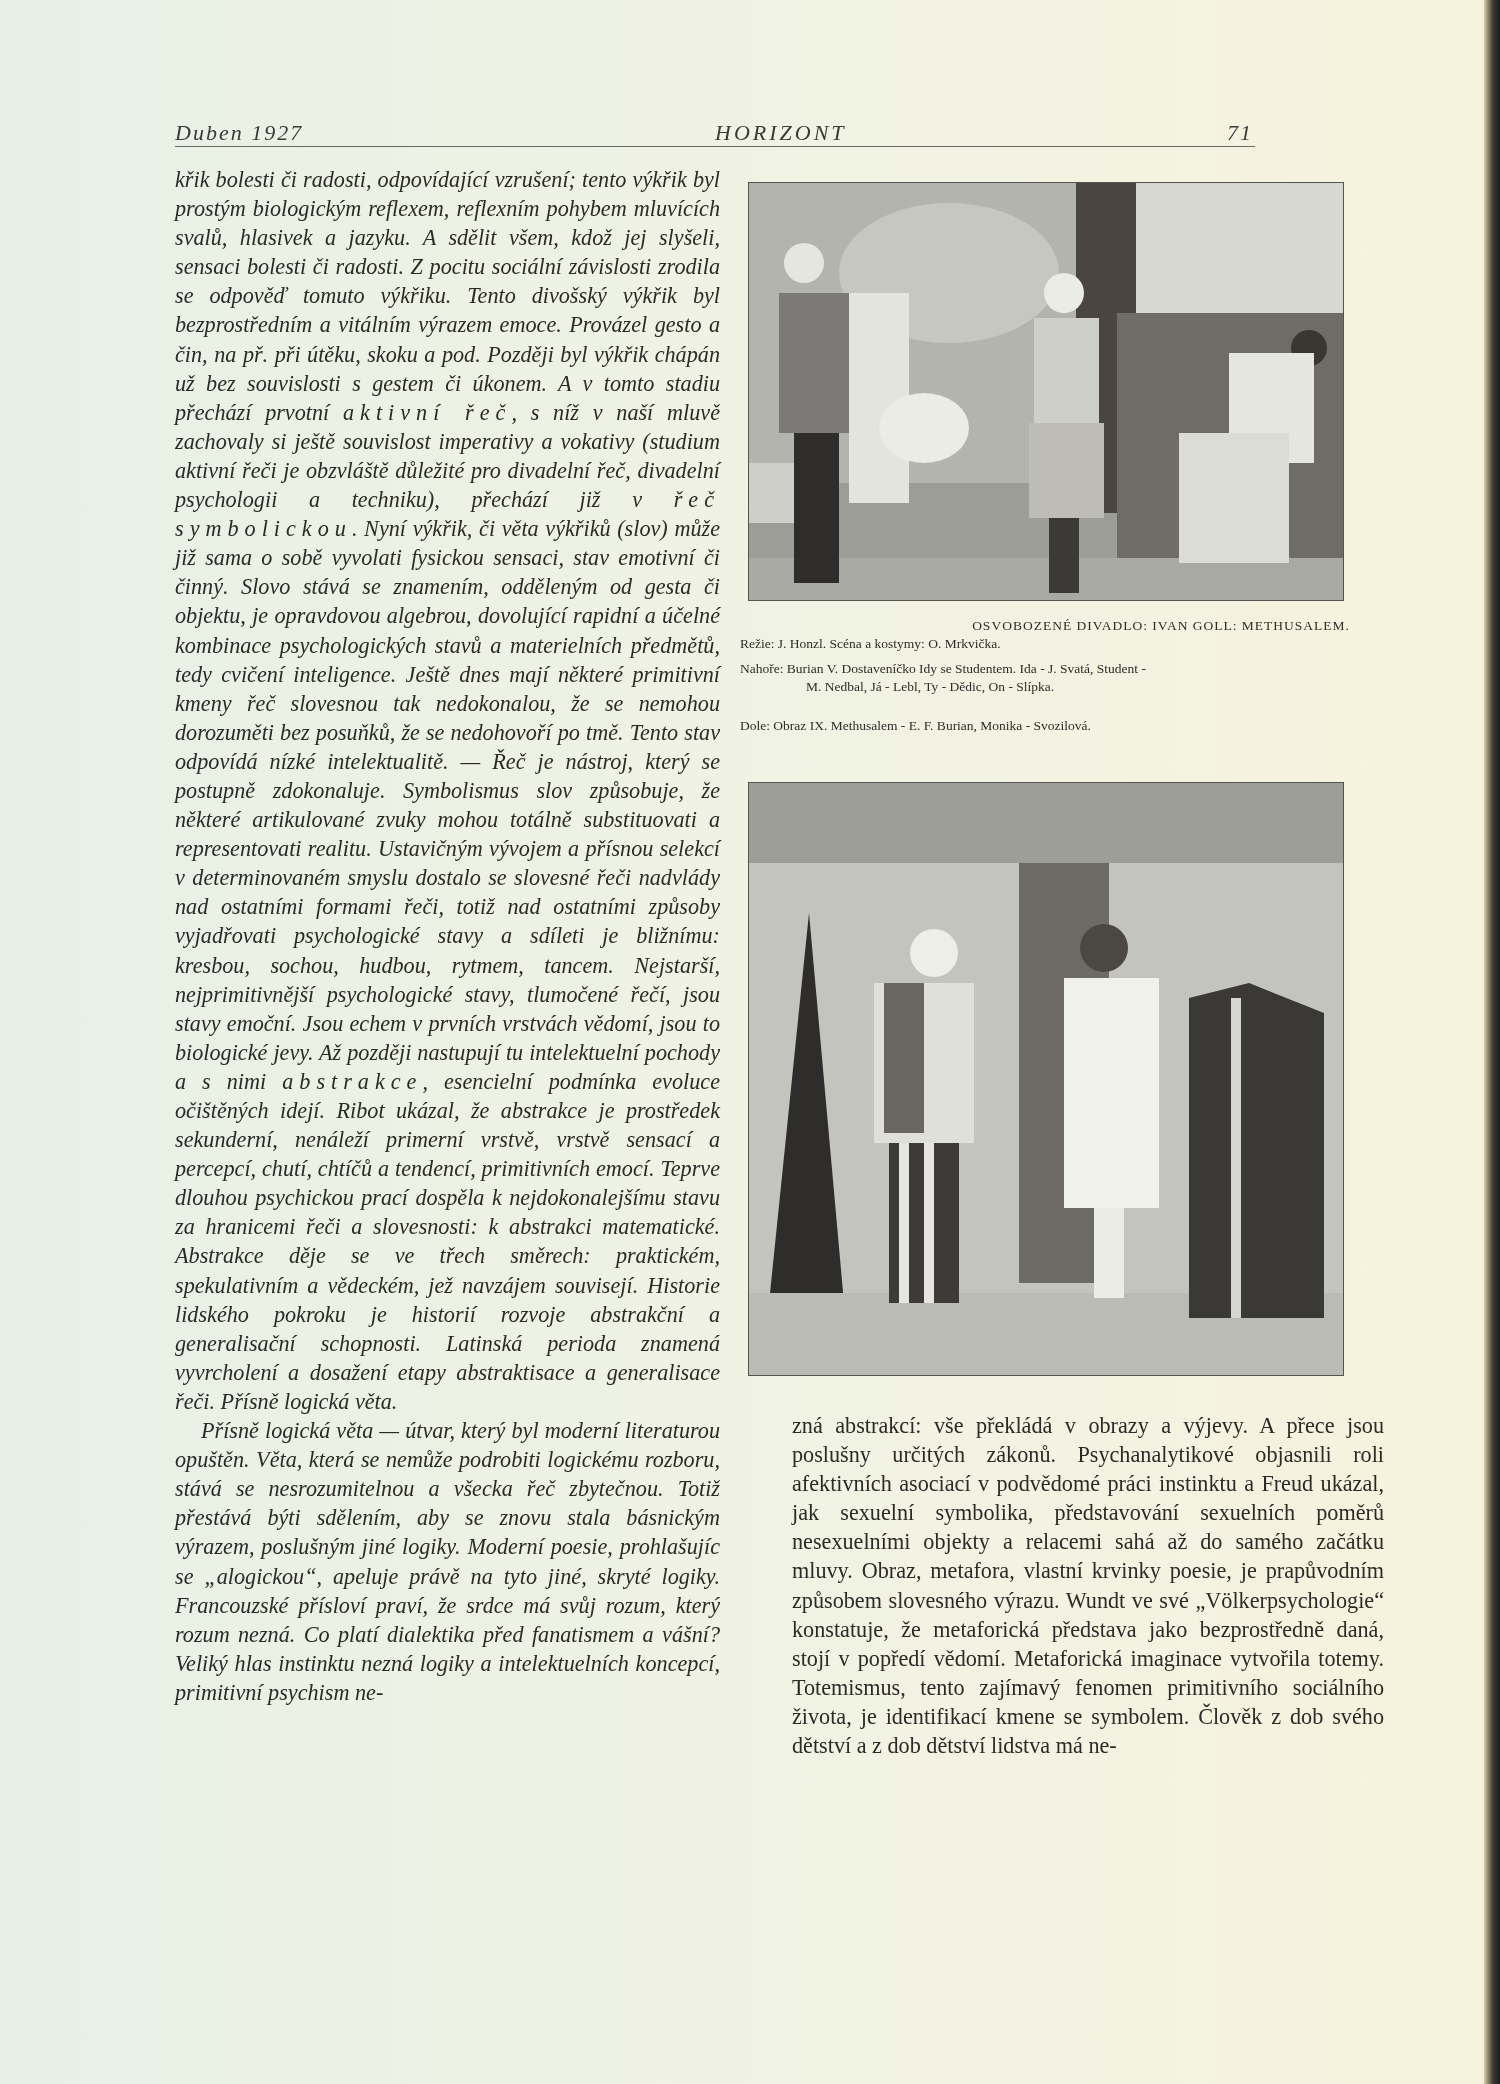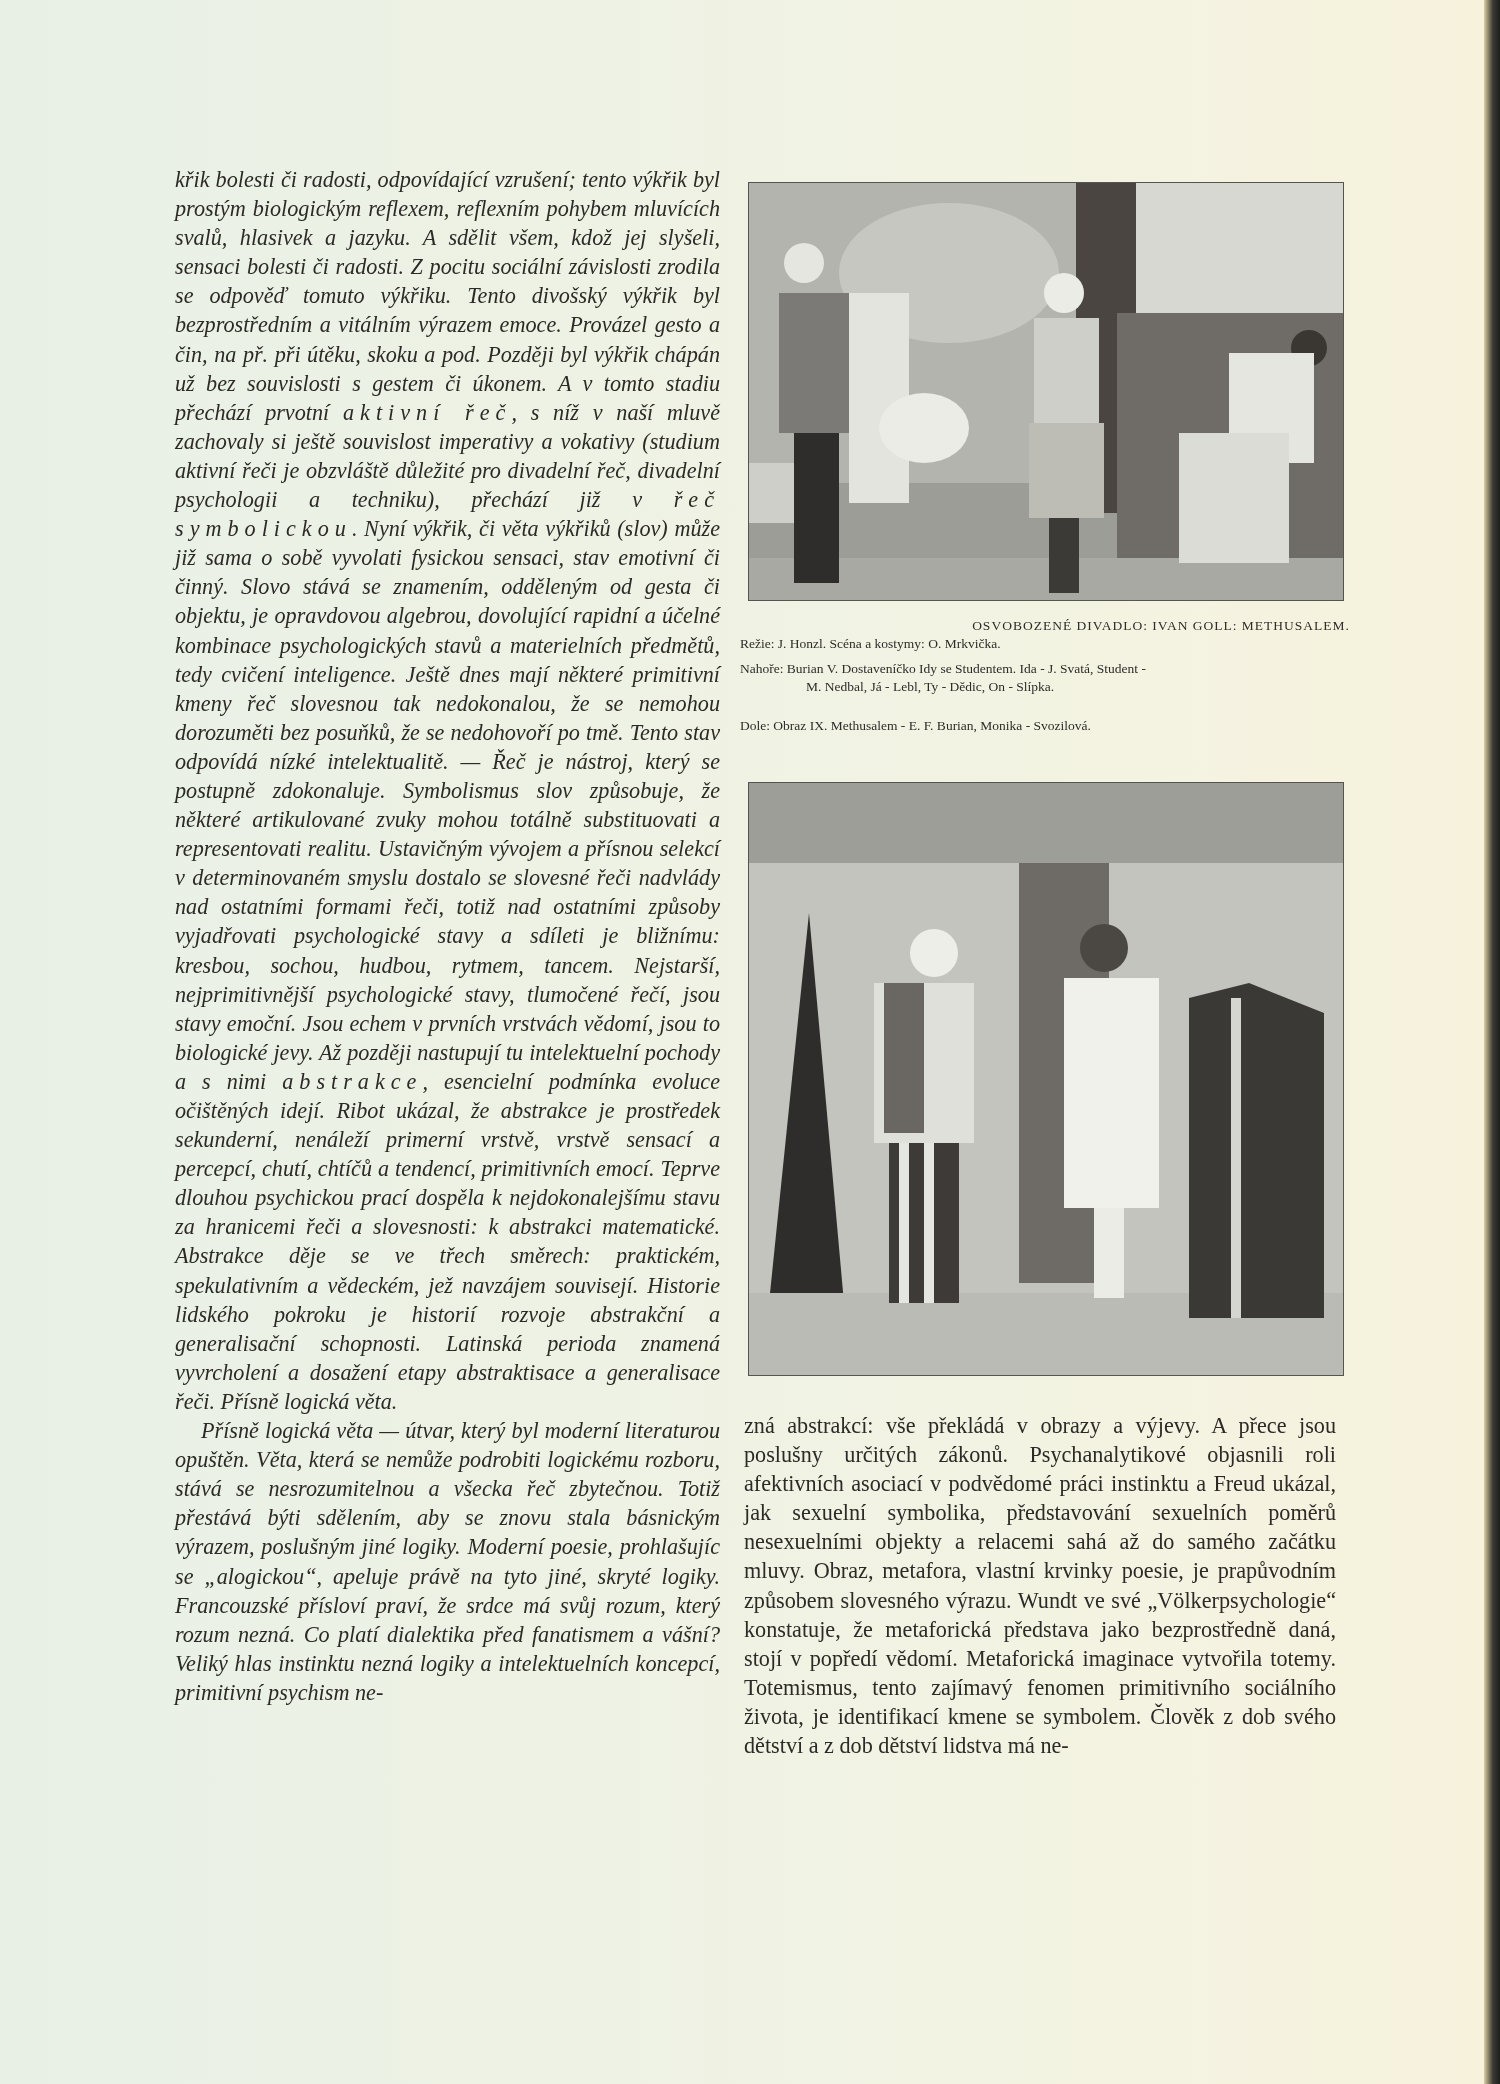--- a/index.html
+++ b/index.html
@@ -46,30 +46,35 @@
   .caption {
     position: absolute; left: 740px; top: 617px; width: 610px;
     font-size: 13.5px; line-height: 18px; color: #2e2c28;
   }
   .caption .title { text-align: right; letter-spacing: 1px; }
   .caption .credits { text-align: left; margin-bottom: 7px; }
   .caption .line { padding-left: 0; }
   .caption .indent { padding-left: 66px; margin-bottom: 21px; }
 
   .col-right {
-    position: absolute; left: 744px; top: 1411px; width: 592px;
+    position: absolute; left: 792px; top: 1411px; width: 592px;
     font-size: 22.2px; line-height: 29.1px; text-align: justify;
   }
   .col-right p { margin: 0; }
 </style>
 </head>
 <body>
 
 <div class="page">
 
+  <div class="running-head">
+    <span class="date">Duben 1927</span>
+    <span class="journal">HORIZONT</span>
+    <span class="pageno">71</span>
+  </div>
 
   <div class="col-left">
     <p>
       <span>křik bolesti či radosti, odpovídající vzrušení; tento výkřik byl prostým biologickým reflexem, reflexním pohybem mluvících svalů, hlasivek a jazyku. A sdělit všem, kdož jej slyšeli, sensaci bolesti či radosti. Z pocitu sociální závislosti zrodila se odpověď tomuto výkřiku. Tento divošský výkřik byl bezprostředním a vitálním výrazem emoce. Provázel gesto a čin, na př. při útěku, skoku a pod. Později byl výkřik chápán už bez souvislosti s gestem či úkonem. A v tomto stadiu přechází prvotní </span><span class="spaced">aktivní řeč</span><span>, s níž v naší mluvě zachovaly si ještě souvislost imperativy a vokativy (studium aktivní řeči je obzvláště důležité pro divadelní řeč, divadelní psychologii a techniku), přechází již v </span><span class="spaced">řeč symbolickou</span><span>. Nyní výkřik, či věta výkřiků (slov) může již sama o sobě vyvolati fysickou sensaci, stav emotivní či činný. Slovo stává se znamením, odděleným od gesta či objektu, je opravdovou algebrou, dovolující rapidní a účelné kombinace psychologických stavů a materielních předmětů, tedy cvičení inteligence. Ještě dnes mají některé primitivní kmeny řeč slovesnou tak nedokonalou, že se nemohou dorozuměti bez posuňků, že se nedohovoří po tmě. Tento stav odpovídá nízké intelektualitě. — Řeč je nástroj, který se postupně zdokonaluje. Symbolismus slov způsobuje, že některé artikulované zvuky mohou totálně substituovati a representovati realitu. Ustavičným vývojem a přísnou selekcí v determinovaném smyslu dostalo se slovesné řeči nadvlády nad ostatními formami řeči, totiž nad ostatními způsoby vyjadřovati psychologické stavy a sdíleti je bližnímu: kresbou, sochou, hudbou, rytmem, tancem. Nejstarší, nejprimitivnější psychologické stavy, tlumočené řečí, jsou stavy emoční. Jsou echem v prvních vrstvách vědomí, jsou to biologické jevy. Až později nastupují tu intelektuelní pochody a s nimi </span><span class="spaced">abstrakce</span><span>, esencielní podmínka evoluce očištěných idejí. Ribot ukázal, že abstrakce je prostředek sekunderní, nenáleží primerní vrstvě, vrstvě sensací a percepcí, chutí, chtíčů a tendencí, primitivních emocí. Teprve dlouhou psychickou prací dospěla k nejdokonalejšímu stavu za hranicemi řeči a slovesnosti: k abstrakci matematické. Abstrakce děje se ve třech směrech: praktickém, spekulativním a vědeckém, jež navzájem souvisejí. Historie lidského pokroku je historií rozvoje abstrakční a generalisační schopnosti. Latinská perioda znamená vyvrcholení a dosažení etapy abstraktisace a generalisace řeči. Přísně logická věta.</span>
     </p>
     <p>
       <span>Přísně logická věta — útvar, který byl moderní literaturou opuštěn. Věta, která se nemůže podrobiti logickému rozboru, stává se nesrozumitelnou a všecka řeč zbytečnou. Totiž přestává býti sdělením, aby se znovu stala básnickým výrazem, poslušným jiné logiky. Moderní poesie, prohlašujíc se „alogickou“, apeluje právě na tyto jiné, skryté logiky. Francouzské přísloví praví, že srdce má svůj rozum, který rozum nezná. Co platí dialektika před fanatismem a vášní? Veliký hlas instinktu nezná logiky a intelektuelních koncepcí, primitivní psychism ne-</span>
     </p>
   </div>
 

